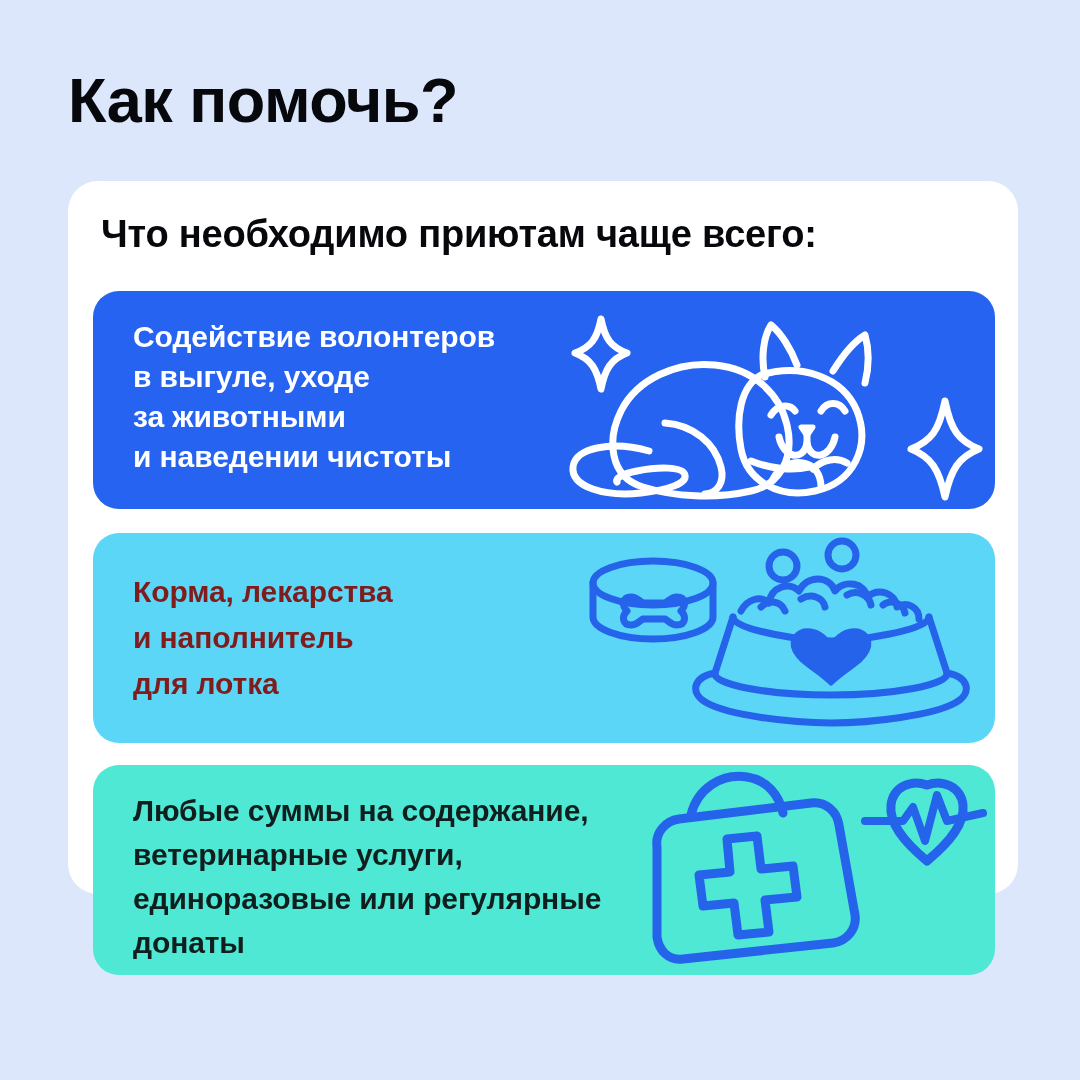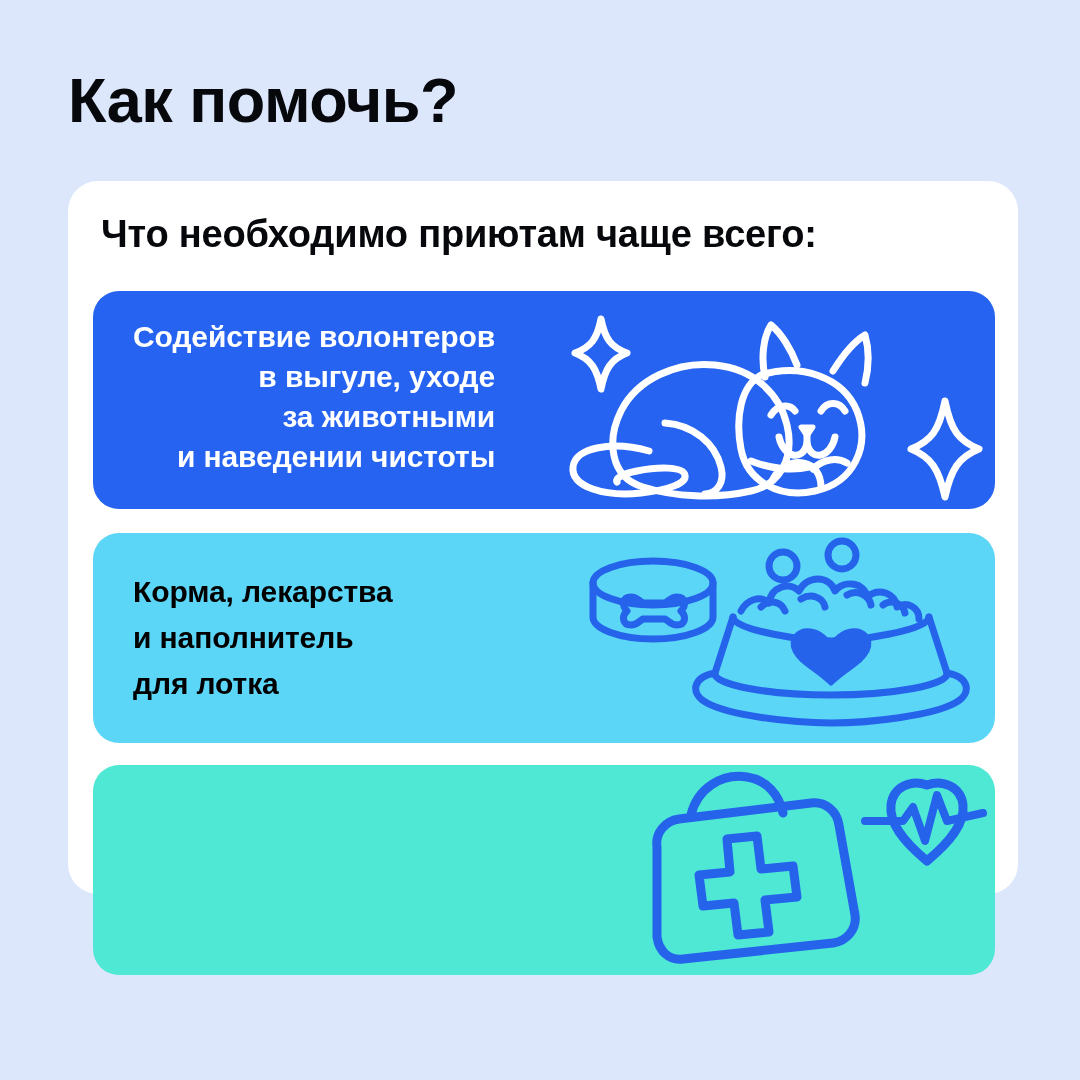--- a/index.html
+++ b/index.html
@@ -88,33 +88,32 @@
     top: 110px;
     height: 218px;
     background: #2563f0;
   }
   #card-volunteers .card-text {
     top: 26px;
     color: #ffffff;
     font-size: 30px;
     line-height: 40px;
     letter-spacing: -0.1px;
-    text-align: right;
   }
   #card-volunteers .card-art { width: 430px; }
 
   
   #card-supplies {
     top: 352px;
     height: 210px;
     background: #5cd6f7;
   }
   #card-supplies .card-text {
     top: 36px;
-    color: #000000;
+    color: #7f1d1d;
     font-size: 30px;
     line-height: 46px;
     letter-spacing: -0.1px;
   }
   #card-supplies .card-art { width: 430px; }
 
   
   #card-donations {
     top: 584px;
     height: 210px;
@@ -212,20 +211,24 @@
 
           <path d="M150 140 C 128 144 124 160 142 170 C 164 182 224 190 266 190 C 308 190 368 182 390 170 C 408 160 404 144 382 140"></path>
 
           <path d="M266 150 C 252 136 236 130 230 118 C 224 106 234 96 246 98 C 254 99 262 106 266 112 C 270 106 278 99 286 98 C 298 96 308 106 302 118 C 296 130 280 136 266 150 Z" fill="#2563eb" stroke-width="5"></path>
         </g>
       </svg>
     </div>
 
     <div class="card" id="card-donations">
 
+      <div class="card-text">Любые суммы на содержание,
+ветеринарные услуги,
+единоразовые или регулярные
+донаты</div>
 
       <svg class="card-art" viewBox="0 0 360 210" xmlns="http://www.w3.org/2000/svg">
         <g fill="none" stroke="#2563eb" stroke-width="9" stroke-linecap="round" stroke-linejoin="round">
 
           <path d="M56 50 C 62 24 86 8 112 12 C 132 15 144 30 148 48"></path>
 
           <path d="M22 82 C 20 68 30 56 44 54 L 176 38 C 190 36 202 46 204 60 L 220 150 C 222 164 212 176 198 178 L 48 194 C 34 196 24 186 22 172 Z"></path>
 
           <path d="M92 74 L 122 71 L 126 104 L 158 101 L 162 132 L 130 135 L 134 167 L 103 170 L 99 138 L 68 141 L 64 110 L 95 107 Z"></path>
 

